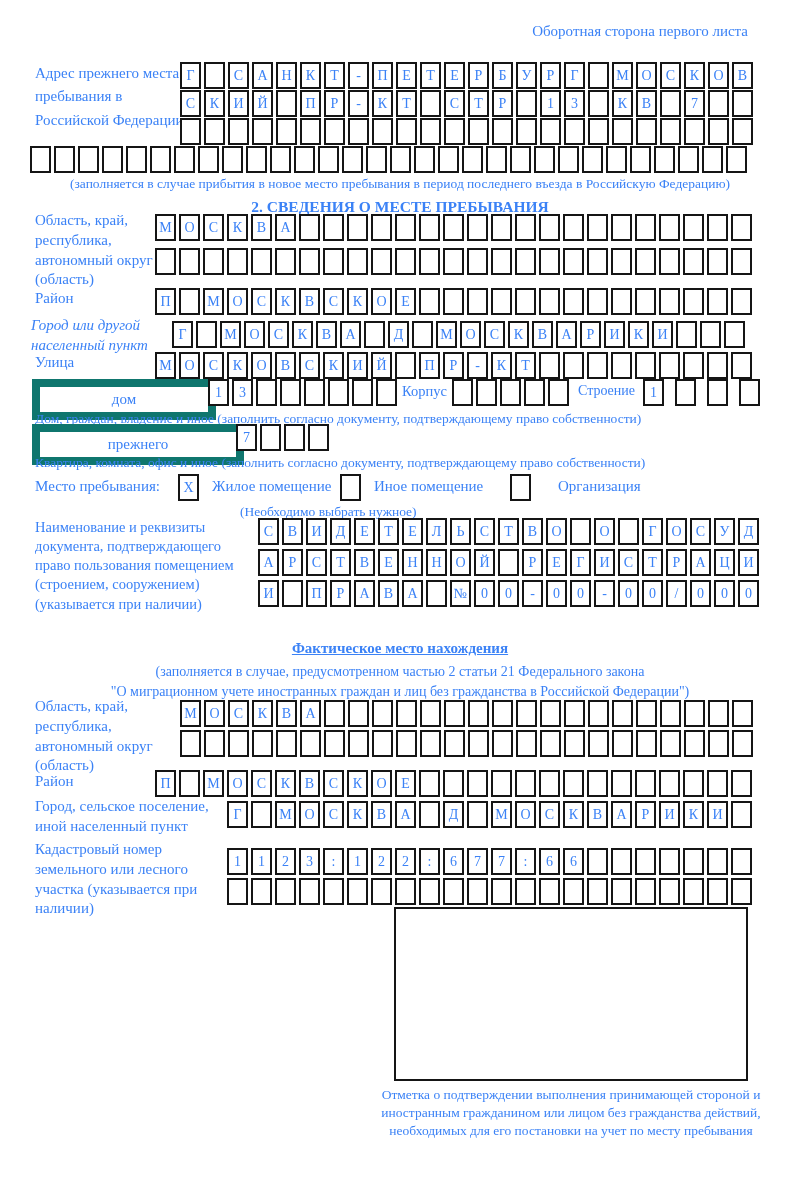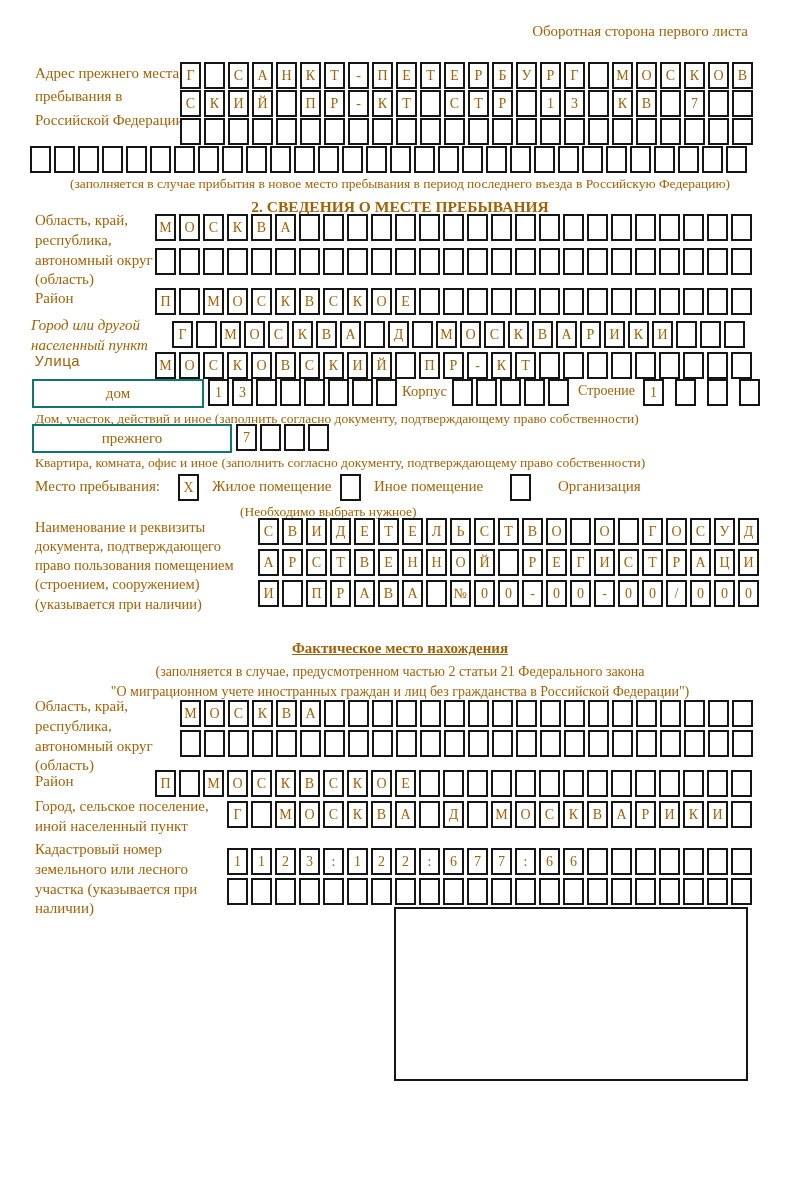--- a/index.html
+++ b/index.html
@@ -1,42 +1,42 @@
 <!DOCTYPE html>
 <html><head>
 <meta charset="utf-8">
 <style>
   html,body{margin:0;padding:0;background:#ffffff;}
   .sheet{
     position:relative;
     width:800px;height:1180px;
     background:#ffffff;
     font-family:"Liberation Serif", serif;
-    color:#a16207;
+    color:#3b82f6;
     overflow:hidden;
   }
   .abs{position:absolute;}
   .lbl{font-size:15px;line-height:1.32;}
   .cap{font-size:13.5px;line-height:1.35;}
   .center{left:0;width:800px;text-align:center;}
   .bold{font-weight:bold;}
   .cellrow{position:absolute;display:flex;}
   .cell{
     flex:0 0 auto;
     width:17px;height:23px;
     border:2px solid #151515;
     margin-right:3px;
     display:flex;align-items:center;justify-content:center;
     font-size:14px;line-height:1;
     background:#fff;
   }
   .gapwide .cell{margin-right:11px;}
   .widebox{
     position:absolute;height:25px;
-    border:2px solid #0f766e;
+    border:8px solid #0f766e;
     display:flex;align-items:center;justify-content:center;
     font-size:15px;background:#fff;
   }
   .stampbox{
     position:absolute;
     border:2px solid #151515;
     background:#fff;
   }
 </style>
 </head>
@@ -267,21 +267,21 @@
       <span class="cell">А</span>
       <span class="cell">Р</span>
       <span class="cell">И</span>
       <span class="cell">К</span>
       <span class="cell">И</span>
       <span class="cell"></span>
       <span class="cell"></span>
       <span class="cell"></span>
     </div>
 
-  <div class="abs lbl" style="left:35px;top:353px;font-family:Liberation Mono, monospace;">Улица</div>
+  <div class="abs lbl" style="left:35px;top:353px;">Улица</div>
   <div class="cellrow" style="left:155px;top:352px;">
       <span class="cell">М</span>
       <span class="cell">О</span>
       <span class="cell">С</span>
       <span class="cell">К</span>
       <span class="cell">О</span>
       <span class="cell">В</span>
       <span class="cell">С</span>
       <span class="cell">К</span>
       <span class="cell">И</span>
@@ -322,21 +322,21 @@
       <span class="cell"></span>
       <span class="cell"></span>
     </div>
   <div class="abs lbl" style="left:578px;top:382px;font-size:14px;">Строение</div>
   <div class="cellrow gapwide" style="left:643px;top:379px;">
       <span class="cell">1</span>
       <span class="cell"></span>
       <span class="cell"></span>
       <span class="cell"></span>
     </div>
-  <div class="abs cap" style="left:35px;top:410px;">Дом, участок, действий и иное (заполнить согласно документу, подтверждающему право собственности)</div>
+  <div class="abs cap" style="left:35px;top:410px;">Дом, граждан, владение и иное (заполнить согласно документу, подтверждающему право собственности)</div>
 
   <div class="widebox" style="left:32px;top:424px;width:196px;">прежнего</div>
   <div class="cellrow" style="left:236px;top:424px;">
       <span class="cell">7</span>
       <span class="cell"></span>
       <span class="cell"></span>
       <span class="cell"></span>
     </div>
   <div class="abs cap" style="left:35px;top:454px;">Квартира, комната, офис и иное (заполнить согласно документу, подтверждающему право собственности)</div>
 
@@ -583,14 +583,15 @@
       <span class="cell"></span>
       <span class="cell"></span>
       <span class="cell"></span>
       <span class="cell"></span>
       <span class="cell"></span>
       <span class="cell"></span>
       <span class="cell"></span>
     </div>
 
   <div class="stampbox" style="left:394px;top:907px;width:350px;height:170px;"></div>
+  <div class="abs cap" style="left:380px;top:1086px;width:382px;text-align:center;">Отметка о подтверждении выполнения принимающей стороной и иностранным гражданином или лицом без гражданства действий, необходимых для его постановки на учет по месту пребывания</div>
 
 </div>
 
 </body></html>

